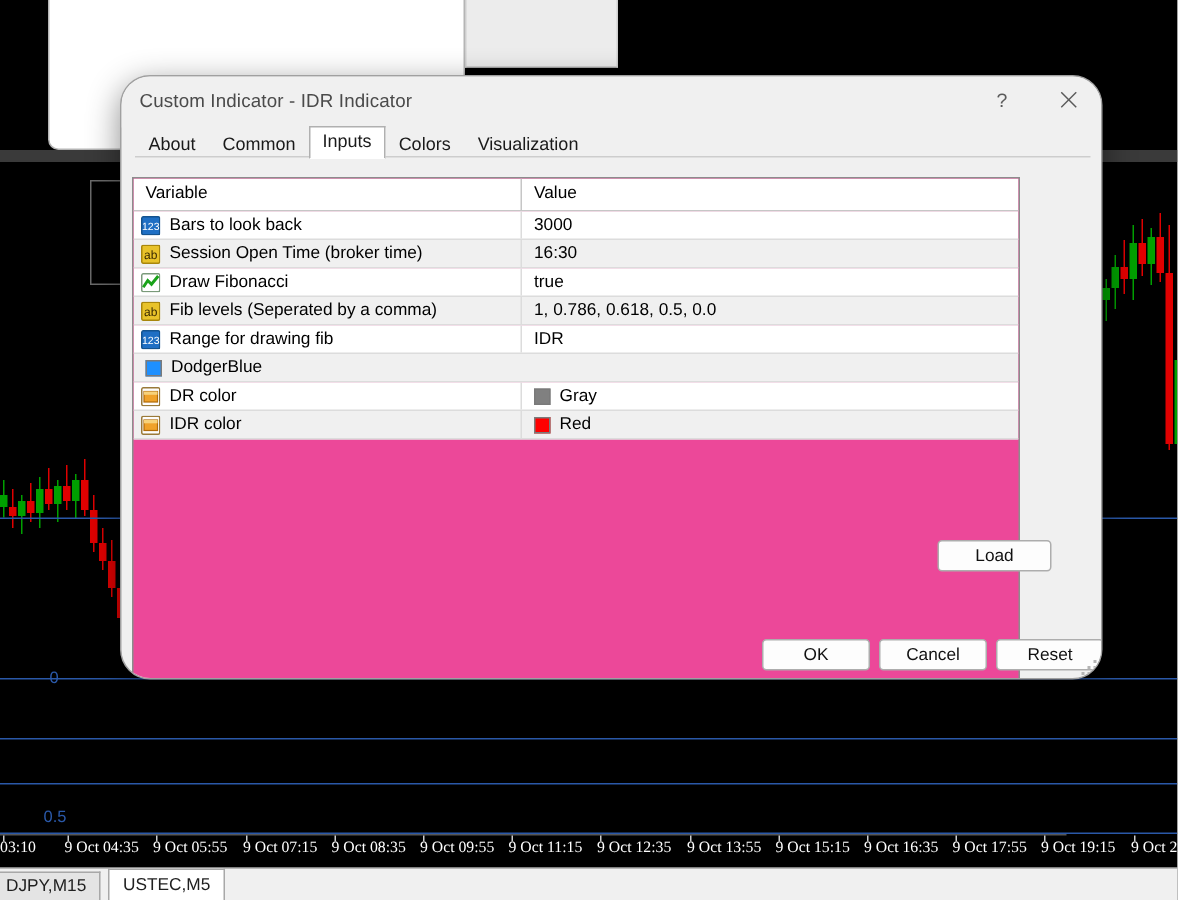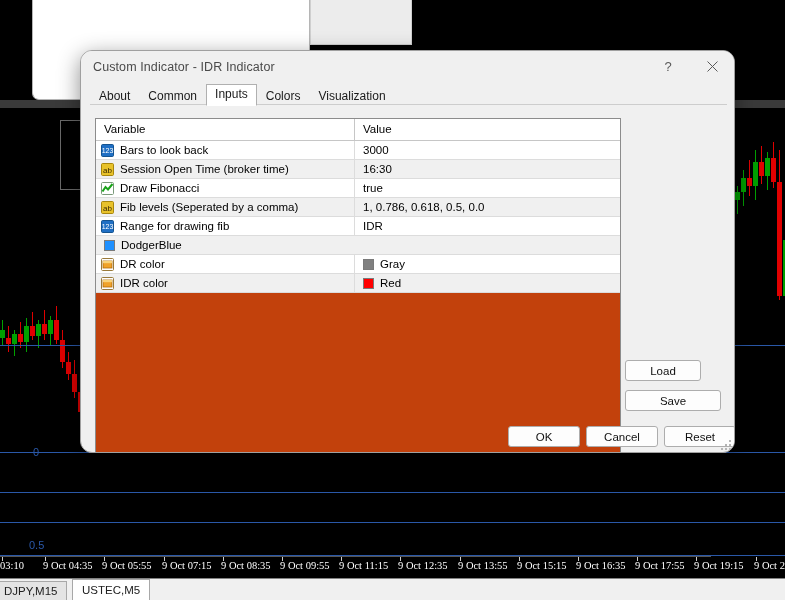--- a/index.html
+++ b/index.html
@@ -128,21 +128,21 @@
     border-top: none;
   }
 
   
   .dialog {
     position: absolute;
     left: 80px; top: 50px;
     width: 655px; height: 403px;
     background: #f0f0f0;
     border: 1px solid #a0a0a0;
-    border-radius: 12px;
+    border-radius: 20px;
     box-shadow: 0 6px 22px rgba(0,0,0,0.45);
     overflow: hidden;
   }
   .titlebar {
     position: relative;
     height: 34px;
     background: #f0f0f0;
   }
   .title-text {
     position: absolute;
@@ -194,23 +194,23 @@
   .tabpanel-border {
     position: absolute;
     left: 9px; top: 53px;
     width: 637px; height: 340px;
     border-top: 1px solid #cdcdcd;
   }
 
   
   .grid {
     position: absolute;
-    left: 14px; top: 67px;
-    width: 526px; height: 345px;
-    background: #c2410c;
+    left: 7px; top: 67px;
+    width: 592px; height: 345px;
+    background: #ec4899;
     border: 1px solid #8c8c8c;
     overflow: hidden;
   }
   .grid-header {
     display: flex;
     height: 22px;
     background: #ffffff;
     border-bottom: 1px solid #c6c6c6;
   }
   .gh-cell {
@@ -603,21 +603,20 @@
             </div>
             <div class="cell-val">
               <span class="swatch" style="background: rgb(255, 0, 0);"></span>
               <span class="val-label">Red</span>
             </div>
           </div>
         </div>
     </div>
 
     <div class="btn btn-load">Load</div>
-    <div class="btn btn-save">Save</div>
 
     <div class="btn btn-ok">OK</div>
     <div class="btn btn-cancel">Cancel</div>
     <div class="btn btn-reset">Reset</div>
 
     <div class="resize-grip">
       <i style="right:0;bottom:0"></i>
         <i style="right:4px;bottom:0"></i>
       <i style="right:8px;bottom:0"></i>
         <i style="right:0;bottom:4px"></i>

